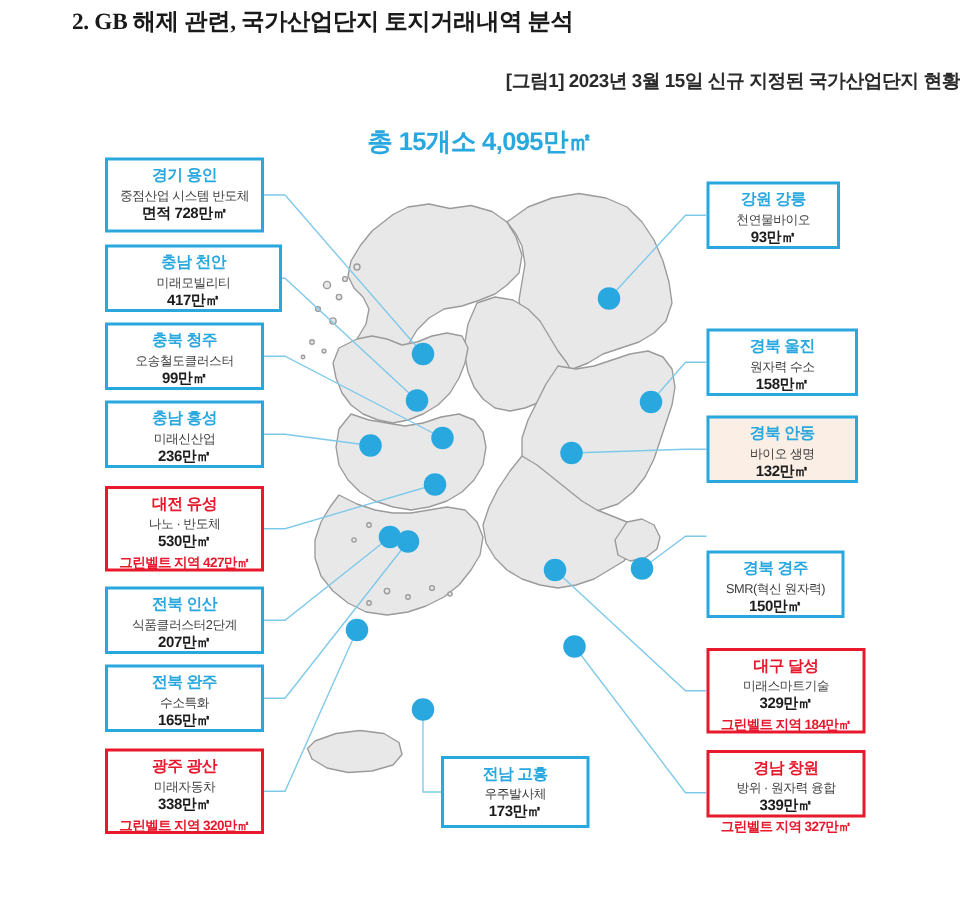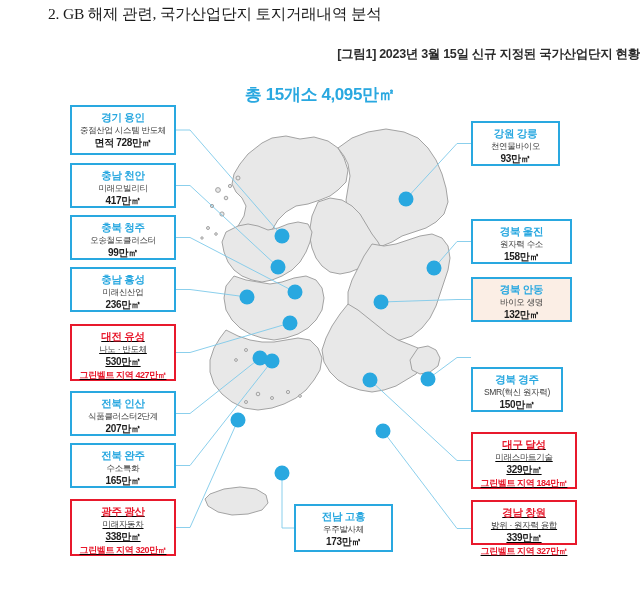--- a/index.html
+++ b/index.html
@@ -4,21 +4,21 @@
 <style>
   html,body{margin:0;padding:0;}
   body{
     width:640px;height:611px;background:#ffffff;
     font-family:"Liberation Sans","DejaVu Sans",sans-serif;
     position:relative;overflow:hidden;
   }
   .doc-title{
     position:absolute;left:48px;top:4px;
     font-family:"Liberation Serif","DejaVu Serif",serif;
-    font-size:15.5px;font-weight:400;color:#1a1a1a;letter-spacing:-0.2px;
+    font-size:15.5px;font-weight:700;color:#1a1a1a;letter-spacing:-0.2px;
     white-space:nowrap;
   }
   .fig-caption{
     position:absolute;left:0;right:0;top:46px;text-align:right;
     font-size:12.5px;font-weight:700;color:#2b2b2b;letter-spacing:-0.3px;
   }
   .total-headline{
     position:absolute;left:0;right:0;top:83px;text-align:center;
     font-size:17px;font-weight:700;color:#29a8e0;letter-spacing:-0.4px;
   }
@@ -31,21 +31,21 @@
     position:absolute;width:15px;height:15px;border-radius:50%;
     background:#29a8e0;transform:translate(-50%,-50%);
   }
 
   
   .callout{
     position:absolute;box-sizing:border-box;
     border:2px solid #29a8e0;background:#ffffff;
     padding:4px 3px 5px 3px;text-align:center;line-height:1.28;
   }
-  .callout.red{border-color:#e8192c;text-decoration:underline;}
+  .callout.red{border-color:#e8192c;}
   .callout.cream{background:#fbeee5;}
   .c-region{
     font-size:10.5px;font-weight:700;color:#29a8e0;letter-spacing:-0.3px;
     display:block;
   }
   .callout.red .c-region{color:#e8192c;}
   .c-industry{
     font-size:8.5px;font-weight:400;color:#3d3d3d;letter-spacing:-0.3px;
     display:block;margin-top:1px;
   }
@@ -157,21 +157,21 @@
   </svg>
 
 <div id="overlay">
     <div class="marker" style="left: 282px; top: 236px;"></div>
     <div class="callout" style="left: 70px; top: 105px; width: 106px; height: 50px;">
       <span class="c-region">경기 용인</span>
       <span class="c-industry">중점산업 시스템 반도체</span>
       <span class="c-area">면적 728만㎡</span>
     </div>
     <div class="marker" style="left: 278px; top: 267px;"></div>
-    <div class="callout" style="left: 70px; top: 163px; width: 106px; height: 45px;">
+    <div class="callout" style="left: 70px; top: 163px; width: 118px; height: 45px;">
       <span class="c-region">충남 천안</span>
       <span class="c-industry">미래모빌리티</span>
       <span class="c-area">417만㎡</span>
     </div>
     <div class="marker" style="left: 295px; top: 292px;"></div>
     <div class="callout" style="left: 70px; top: 215px; width: 106px; height: 45px;">
       <span class="c-region">충북 청주</span>
       <span class="c-industry">오송철도클러스터</span>
       <span class="c-area">99만㎡</span>
     </div>

